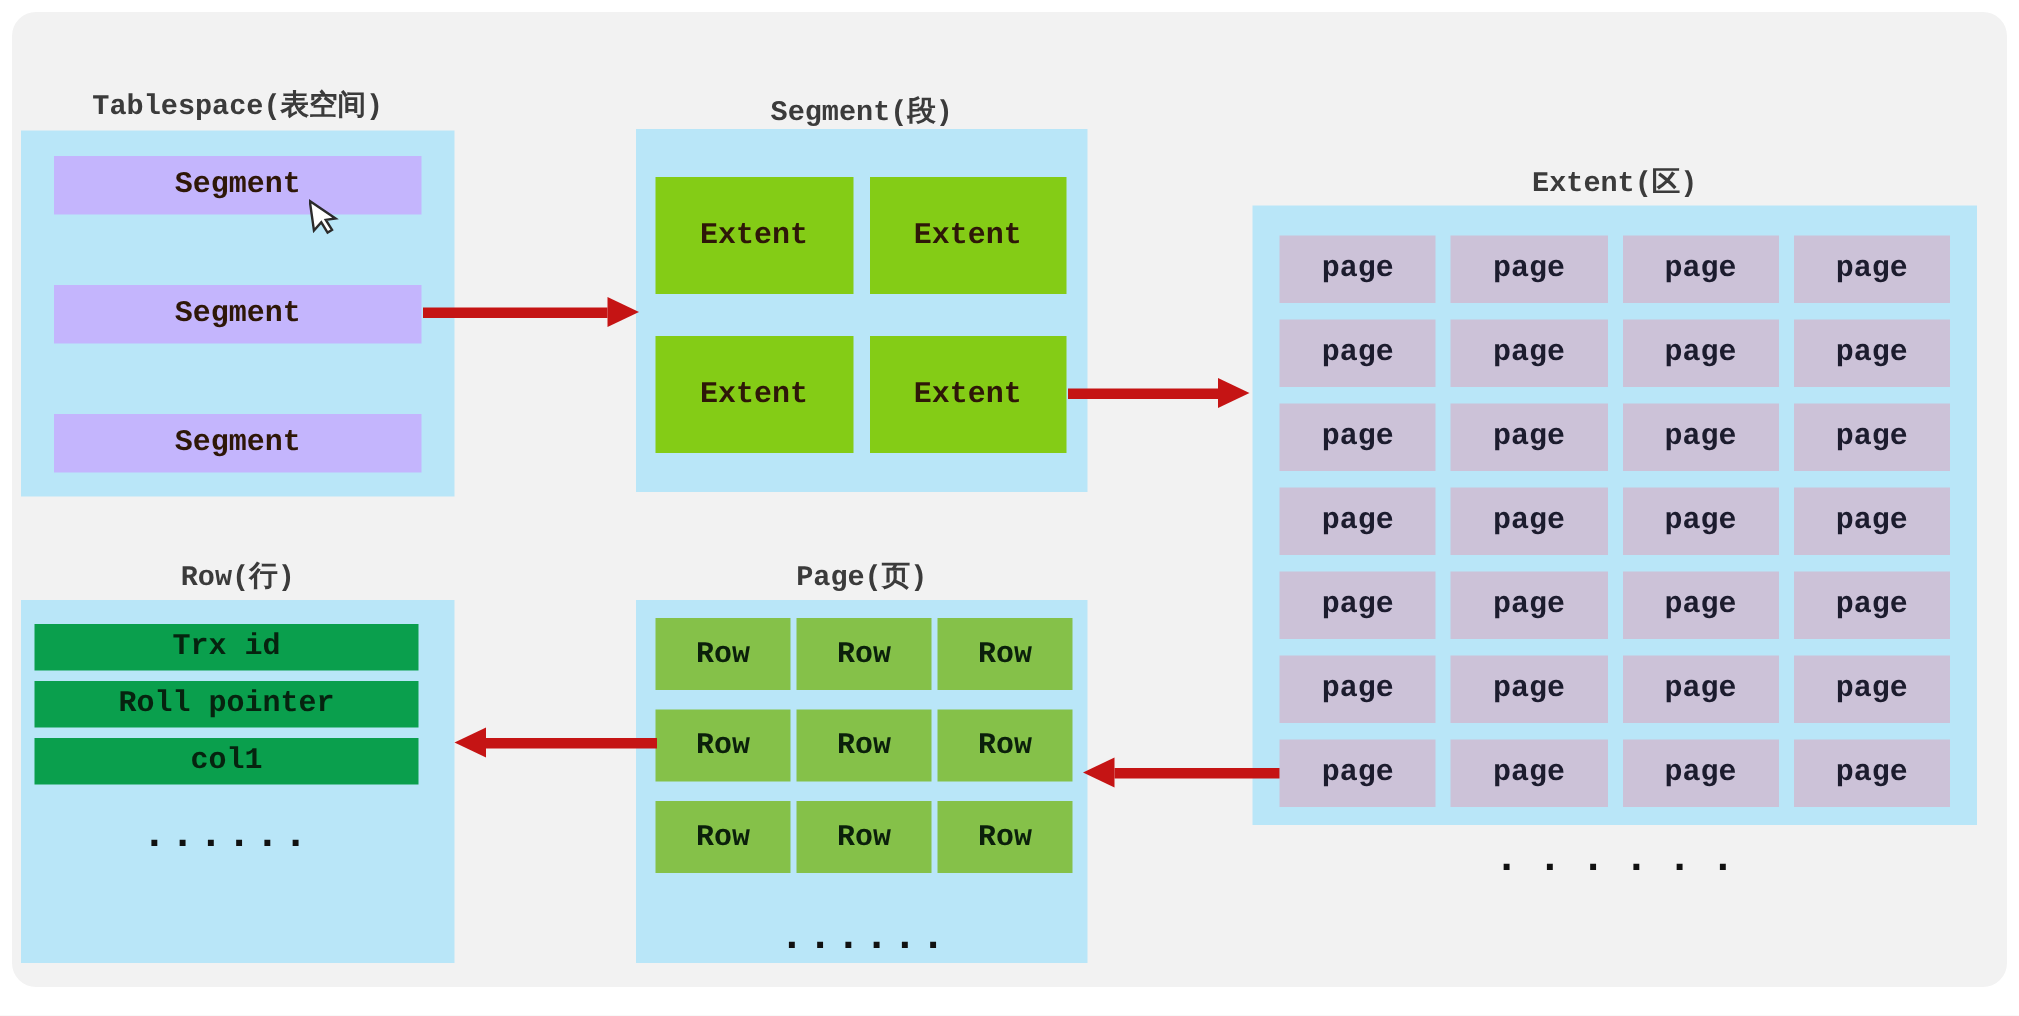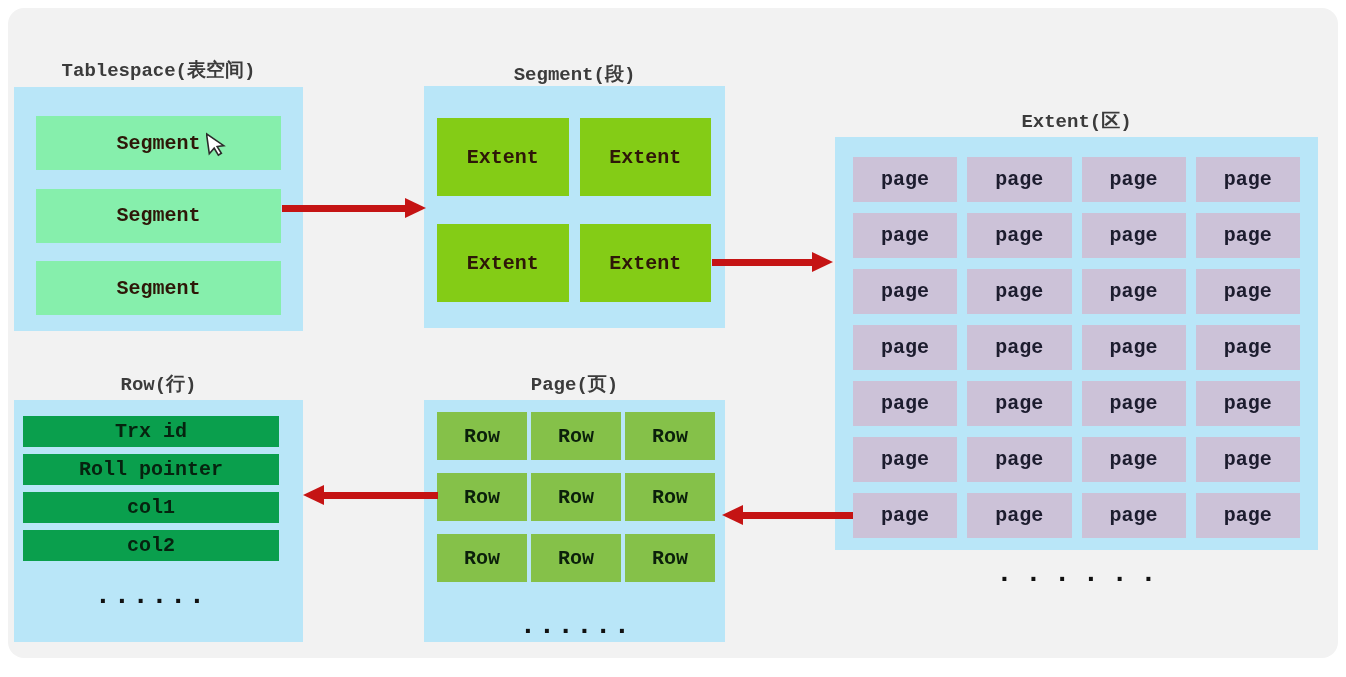--- a/index.html
+++ b/index.html
@@ -15,23 +15,23 @@
   .title{
     position:absolute;font-weight:bold;font-size:19px;color:#3b3b3b;
     text-align:center;white-space:nowrap;
   }
   .bluebox{position:absolute;background:#b9e6f8;box-sizing:border-box;}
 
   
   #tablespace-box{left:14px;top:87px;width:289px;height:244px;
     display:flex;flex-direction:column;justify-content:space-between;
     padding:17px 22px 16px;}
-  .seg-bar{height:54px;background:#86efac;color:#2e1708;
+  .seg-bar{height:39px;background:#c4b5fd;color:#2e1708;
     display:flex;align-items:center;justify-content:center;
-    font-size:20px;font-weight:bold;margin-top:12px;}
+    font-size:20px;font-weight:bold;}
 
   
   #segment-box{left:424px;top:86px;width:301px;height:242px;
     display:grid;grid-template-columns:1fr 1fr;gap:28px 11px;
     padding:32px 14px 26px 13px;}
   .extent-cell{background:#84cc16;color:#2e1708;
     display:flex;align-items:center;justify-content:center;
     font-size:20px;font-weight:bold;}
 
   
@@ -128,21 +128,20 @@
     </div>
   <div class="dots" id="extent-dots">......</div>
 </div>
 
 <div class="title" style="left:14px;top:371px;width:289px;">Row(行)</div>
 <div class="bluebox" id="row-box">
   <div style="display:flex;flex-direction:column;gap:7px;">
       <div class="field-bar">Trx id</div>
       <div class="field-bar">Roll pointer</div>
       <div class="field-bar">col1</div>
-      <div class="field-bar">col2</div>
     </div>
   <div class="dots" id="row-dots">......</div>
 </div>
 
 <div class="title" style="left:424px;top:371px;width:301px;">Page(页)</div>
 <div class="bluebox" id="page-box">
   <div id="page-grid">
       <div class="row-cell">Row</div>
       <div class="row-cell">Row</div>
       <div class="row-cell">Row</div>

